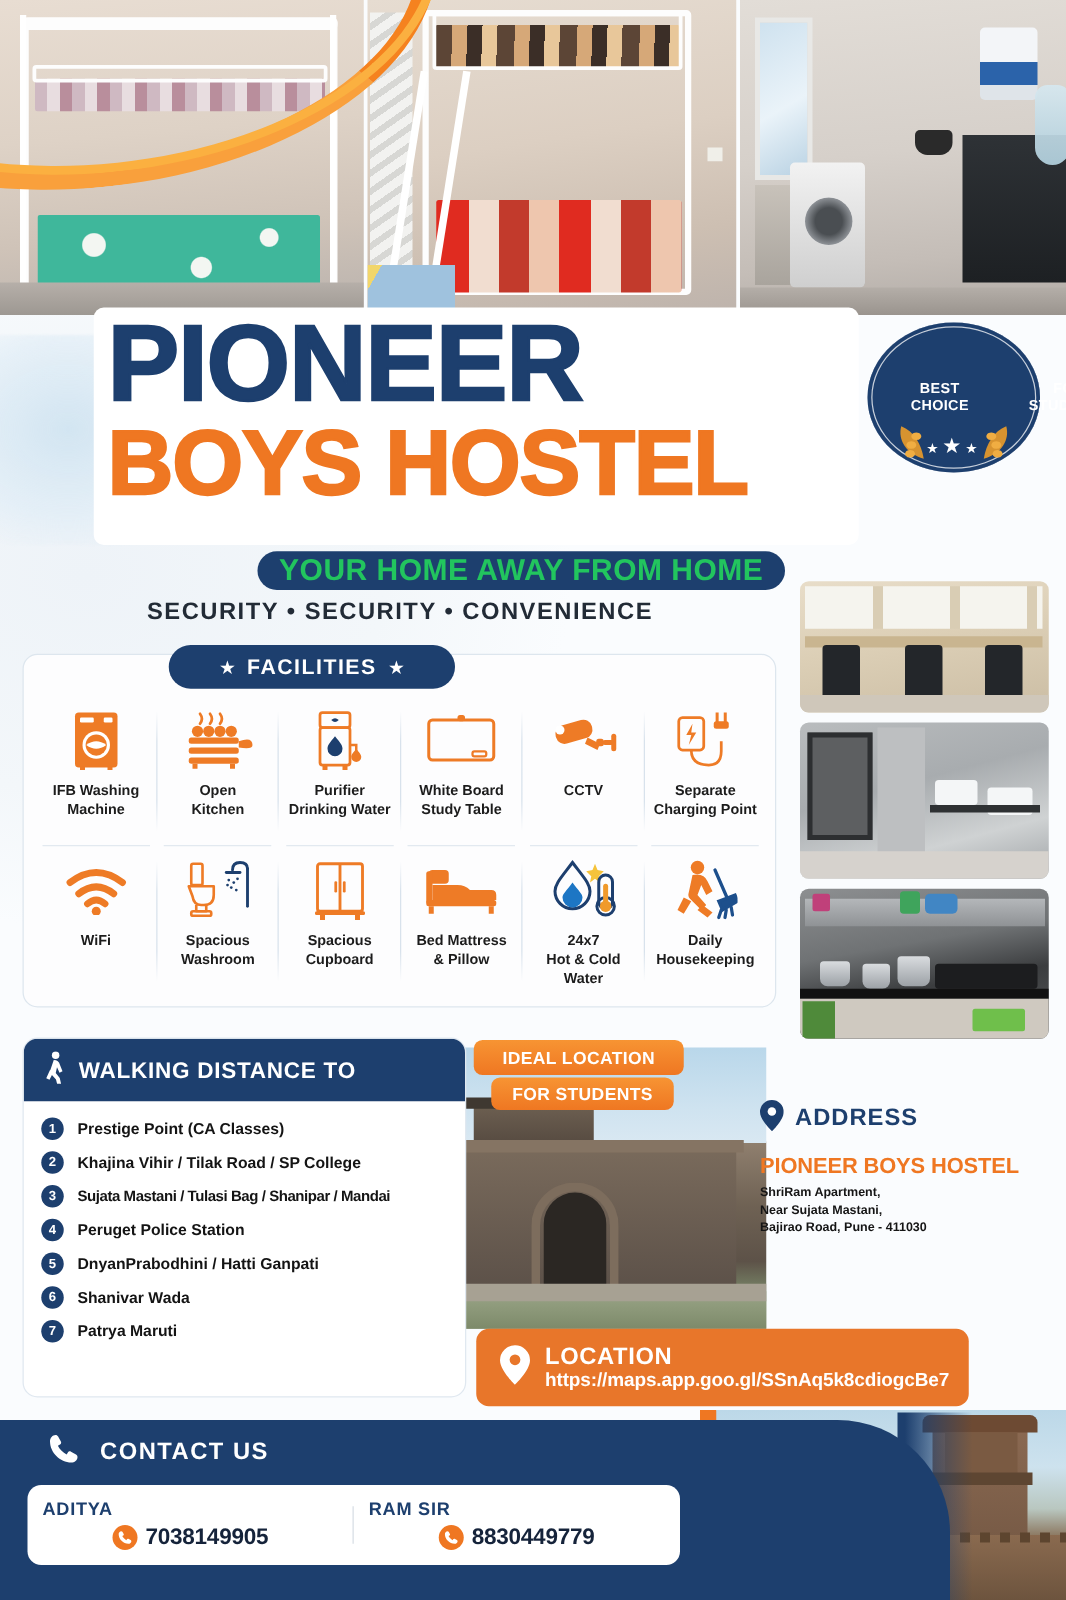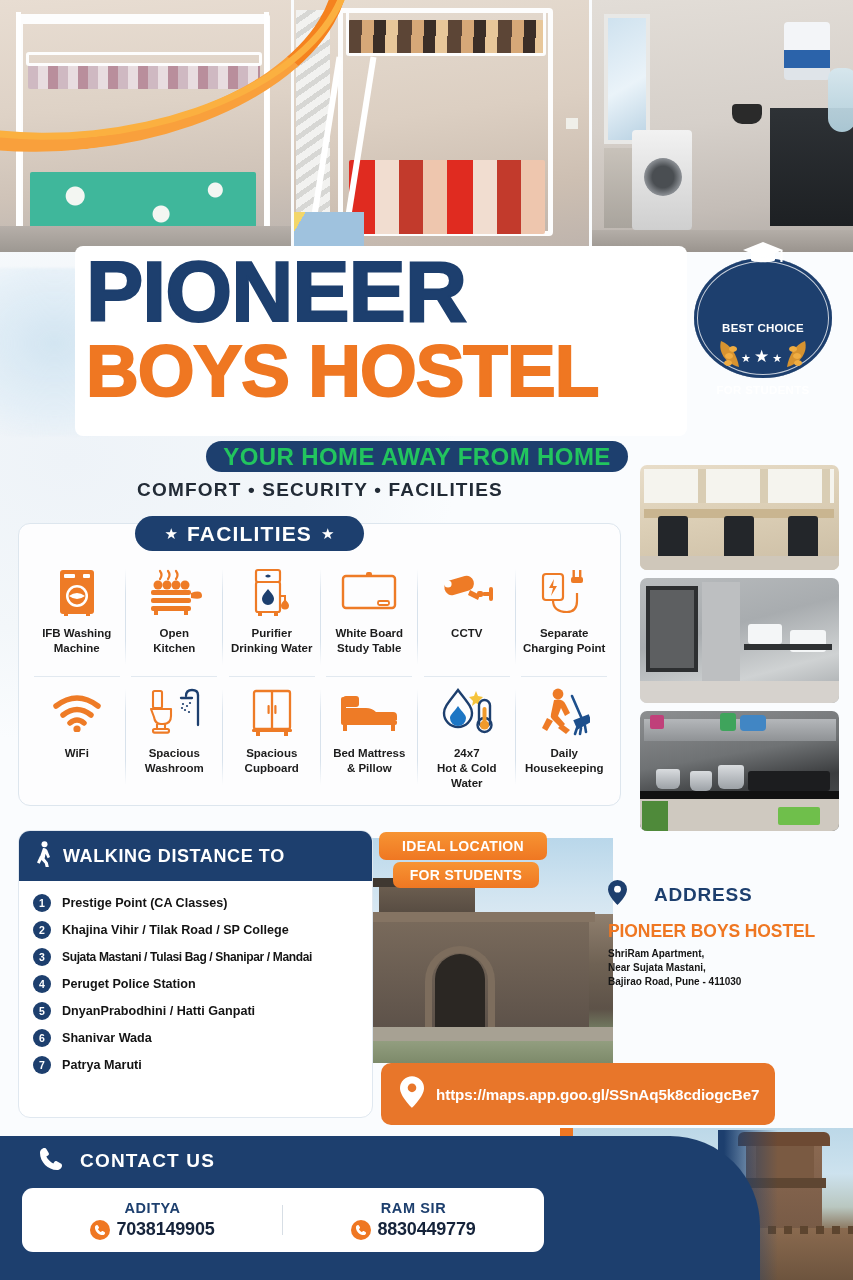--- a/index.html
+++ b/index.html
@@ -76,21 +76,21 @@
     color:#ef7722; margin-top:4px;
     -webkit-text-stroke: 2px #ef7722;
   }
 
   
   .badge {
     position:absolute; z-index:7; left:694px; top:258px; width:138px; height:120px;
     border-radius:50%;
     background:#1d3f6e;
     box-shadow: inset 0 0 0 3px #1d3f6e, inset 0 0 0 4px rgba(255,255,255,.75);
-    display:flex; flex-direction:column; align-items:center; justify-content:center;gap:48px;
+    display:flex; align-items:center; justify-content:center;gap:48px;
   }
   .badge-cap { margin-bottom:2px; }
   .badge-txt { color:#fff; font-size:11.5px; font-weight:700; letter-spacing:.3px; text-align:center; line-height:1.25; }
   .badge-wreath { position:absolute; bottom:8px; left:0; width:100%; display:flex; align-items:flex-end; justify-content:center; gap:2px; }
   .badge-stars { position:absolute; bottom:11px; left:0; width:100%; text-align:center; color:#fff; font-size:11px; letter-spacing:3px; }
   .badge-stars .big { font-size:17px; }
 
   
   .tagline-pill {
     position:absolute; z-index:6; left:206px; top:441px; width:422px; height:31px;
@@ -106,21 +106,21 @@
   
   .fac-card {
     position:absolute; z-index:5; left:18px; top:523px; width:603px; height:283px;
     background:#fdfdfe; border:1px solid #dde6ee; border-radius:12px;
   }
   .fac-header {
     position:absolute; z-index:7; left:135px; top:516px; width:229px; height:35px;
     background:#1d3f6e; border-radius:18px;
     display:flex; align-items:center; justify-content:center; gap:9px;
   }
-  .fac-header .ft { color:#fff; font-size:21px; font-weight:800; letter-spacing:1.2px; }
+  .fac-header .ft { color:#fff; font-size:17px; font-weight:800; letter-spacing:1.2px; }
   .fac-header .st { color:#fff; font-size:15px; }
 
   .fac-grid {
     position:absolute; z-index:6; left:28px; top:557px; width:585px; height:240px;
     display:grid; grid-template-columns:repeat(6,1fr); grid-template-rows:1fr 1fr;
   }
   .fac-cell {
     display:flex; flex-direction:column; align-items:center; justify-content:flex-start;
     padding-top:6px; position:relative;
   }
@@ -183,21 +183,21 @@
   }
   .ideal2 {
     position:absolute; z-index:8; left:393px; top:862px; width:146px; height:26px;
     background:linear-gradient(180deg,#f79433,#ef7722); border-radius:7px;
     display:flex; align-items:center; justify-content:center;
   }
   .ideal1 span, .ideal2 span { color:#fff; font-size:14px; font-weight:800; letter-spacing:.3px; }
 
   
   .addr { position:absolute; z-index:7; left:608px; top:880px; width:243px; }
-  .addr-head { display:flex; align-items:center; gap:27px; margin-bottom:12px; }
+  .addr-head { display:flex; align-items:center; gap:9px; margin-bottom:12px; }
   .addr-head .at { color:#1d3f6e; font-size:19px; font-weight:800; letter-spacing:.8px; }
   .addr-name { color:#ef7722; font-size:17.5px; font-weight:800; letter-spacing:-.1px; margin-bottom:5px; }
   .addr-line { color:#151515; font-size:10px; font-weight:600; line-height:1.42; }
 
   
   .loc-bar {
     position:absolute; z-index:8; left:381px; top:1063px; width:394px; height:62px;
     background:#e8762a; border-radius:10px; display:flex; align-items:center; gap:12px; padding-left:19px;
   }
   .loc-txt .lh { color:#fff; font-size:19px; font-weight:800; letter-spacing:.5px; line-height:1.15; }
@@ -231,21 +231,21 @@
   .contact-head {
     position:absolute; z-index:8; left:38px; top:1146px;
     display:flex; align-items:center; gap:16px;
   }
   .contact-head .ct { color:#fff; font-size:19px; font-weight:800; letter-spacing:1.2px; }
 
   .contact-card {
     position:absolute; z-index:8; left:22px; top:1188px; width:522px; height:64px;
     background:#fff; border-radius:11px; display:flex; align-items:center;
   }
-  .cc-col { flex:1; text-align:center; position:relative; padding:0 2px; }
+  .cc-col { flex:1; position:relative; padding:0 12px; }
   .cc-col:not(:last-child)::after {
     content:""; position:absolute; right:0; top:12%; height:76%; width:1px; background:#d7dee5;
   }
   .cc-name { color:#1d3f6e; font-size:14.5px; font-weight:800; letter-spacing:.6px; margin-bottom:3px; }
   .cc-num-row { display:flex; align-items:center; justify-content:center; gap:6px; }
   .cc-num { color:#15233a; font-size:18px; font-weight:800; letter-spacing:-.2px; }
   .ph-circle {
     width:20px; height:20px; border-radius:50%; background:#ef7722;
     display:flex; align-items:center; justify-content:center; flex:0 0 20px;
   }
@@ -322,21 +322,21 @@
           <path d="M84 10 a4 3 0 1 0 .1 0 M88 17 a4 3 0 1 0 .1 0 M89 24 a4 3 0 1 0 .1 0" fill="#f0ad42"></path>
         </g>
       </svg>
     </div>
     <div class="badge-stars">★<span class="big">★</span>★</div>
   </div>
 
   <div class="tagline-pill">
     <span>YOUR HOME AWAY FROM HOME</span>
   </div>
-  <div class="subtag">COMFORT  •  SECURITY  •  FACILITIES</div>
+  <div class="subtag">SECURITY  •  SECURITY  •  CONVENIENCE</div>
 
   <div class="fac-card"></div>
   <div class="fac-header">
     <span class="st">★</span>
     <span class="ft">FACILITIES</span>
     <span class="st">★</span>
   </div>
 
   <div class="fac-grid">
 
@@ -678,20 +678,21 @@
   </div>
 
   <div class="loc-bar">
     <span>
       <svg width="24" height="32" viewBox="0 0 19 25">
         <path d="M9.5 0 A9.5 9.5 0 0 0 0 9.5 C0 16 9.5 25 9.5 25 S19 16 19 9.5 A9.5 9.5 0 0 0 9.5 0 Z" fill="#ffffff"></path>
         <circle cx="9.5" cy="9.2" r="3.4" fill="#e8762a"></circle>
       </svg>
     </span>
     <div class="loc-txt">
+      <div class="lh">LOCATION</div>
       <div class="lu">https://maps.app.goo.gl/SSnAq5k8cdiogcBe7</div>
     </div>
   </div>
 
   <div class="city">
     <div class="sky-bldg" style="left:16px;top:26px;width:12px;height:52px;"></div>
     <div class="sky-bldg" style="left:34px;top:38px;width:10px;height:40px;"></div>
     <div class="sky-bldg" style="left:52px;top:18px;width:14px;height:60px;"></div>
     <div class="sky-bldg" style="left:74px;top:34px;width:11px;height:44px;"></div>
     <div class="sky-bldg" style="left:96px;top:22px;width:13px;height:56px;"></div>

